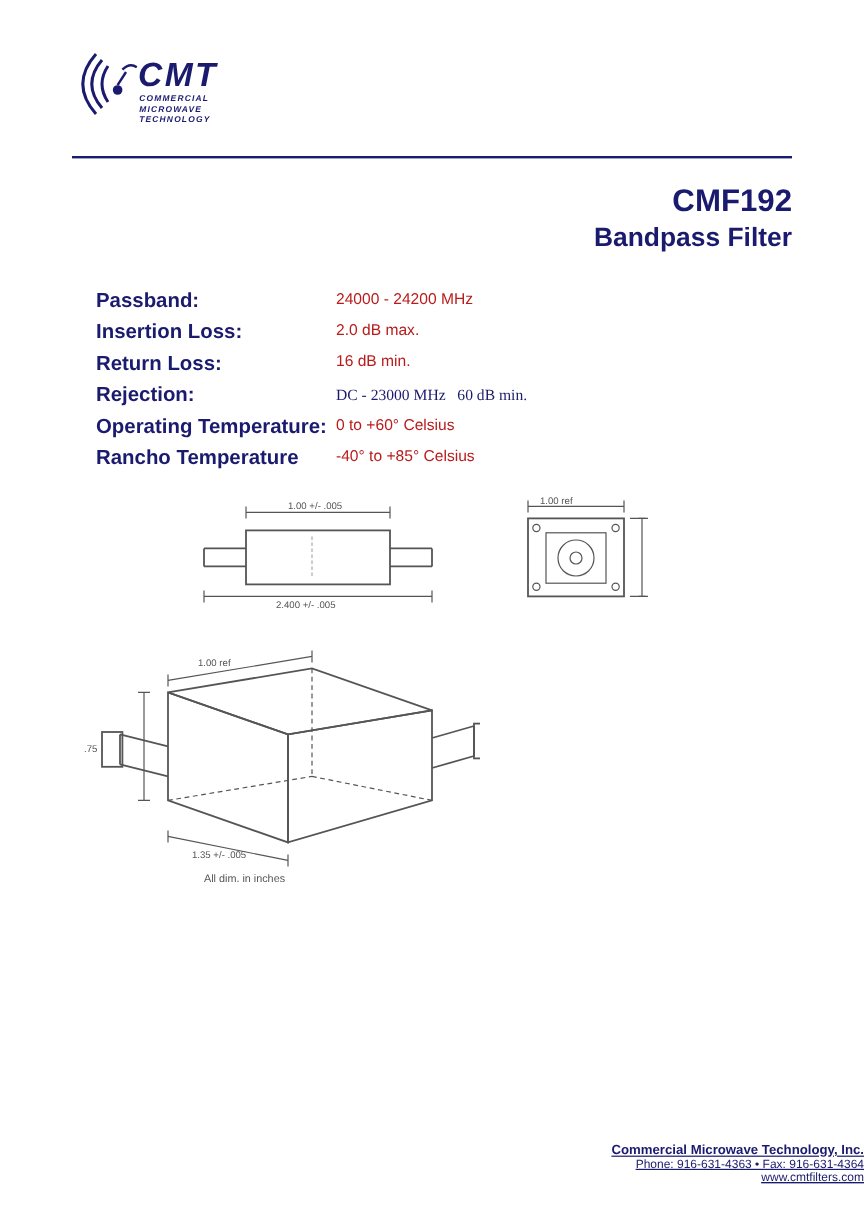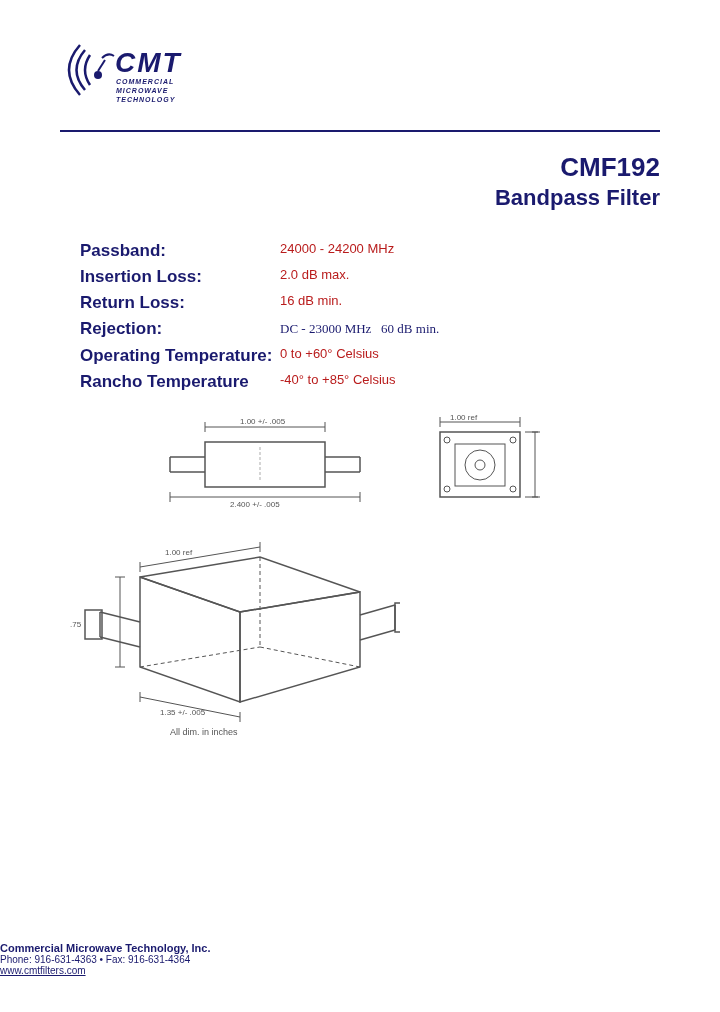--- a/index.html
+++ b/index.html
@@ -89,24 +89,25 @@
       margin-top: 20px;
     }
     .diagrams-row {
       display: flex;
       justify-content: center;
       gap: 60px;
       margin-bottom: 15px;
     }
     .footer {
       position: absolute;
-      bottom: 36px;
+      bottom: 25px;
       left: 0;
       right: 0;
-      text-align: left;
+      text-align: right;
+      text-decoration: underline;
     }
     .footer-company {
       font-size: 11px;
       font-weight: bold;
       color: #1a1a6e;
       font-family: Arial, sans-serif;
     }
     .footer-address {
       font-size: 10px;
       color: #1a1a6e;

